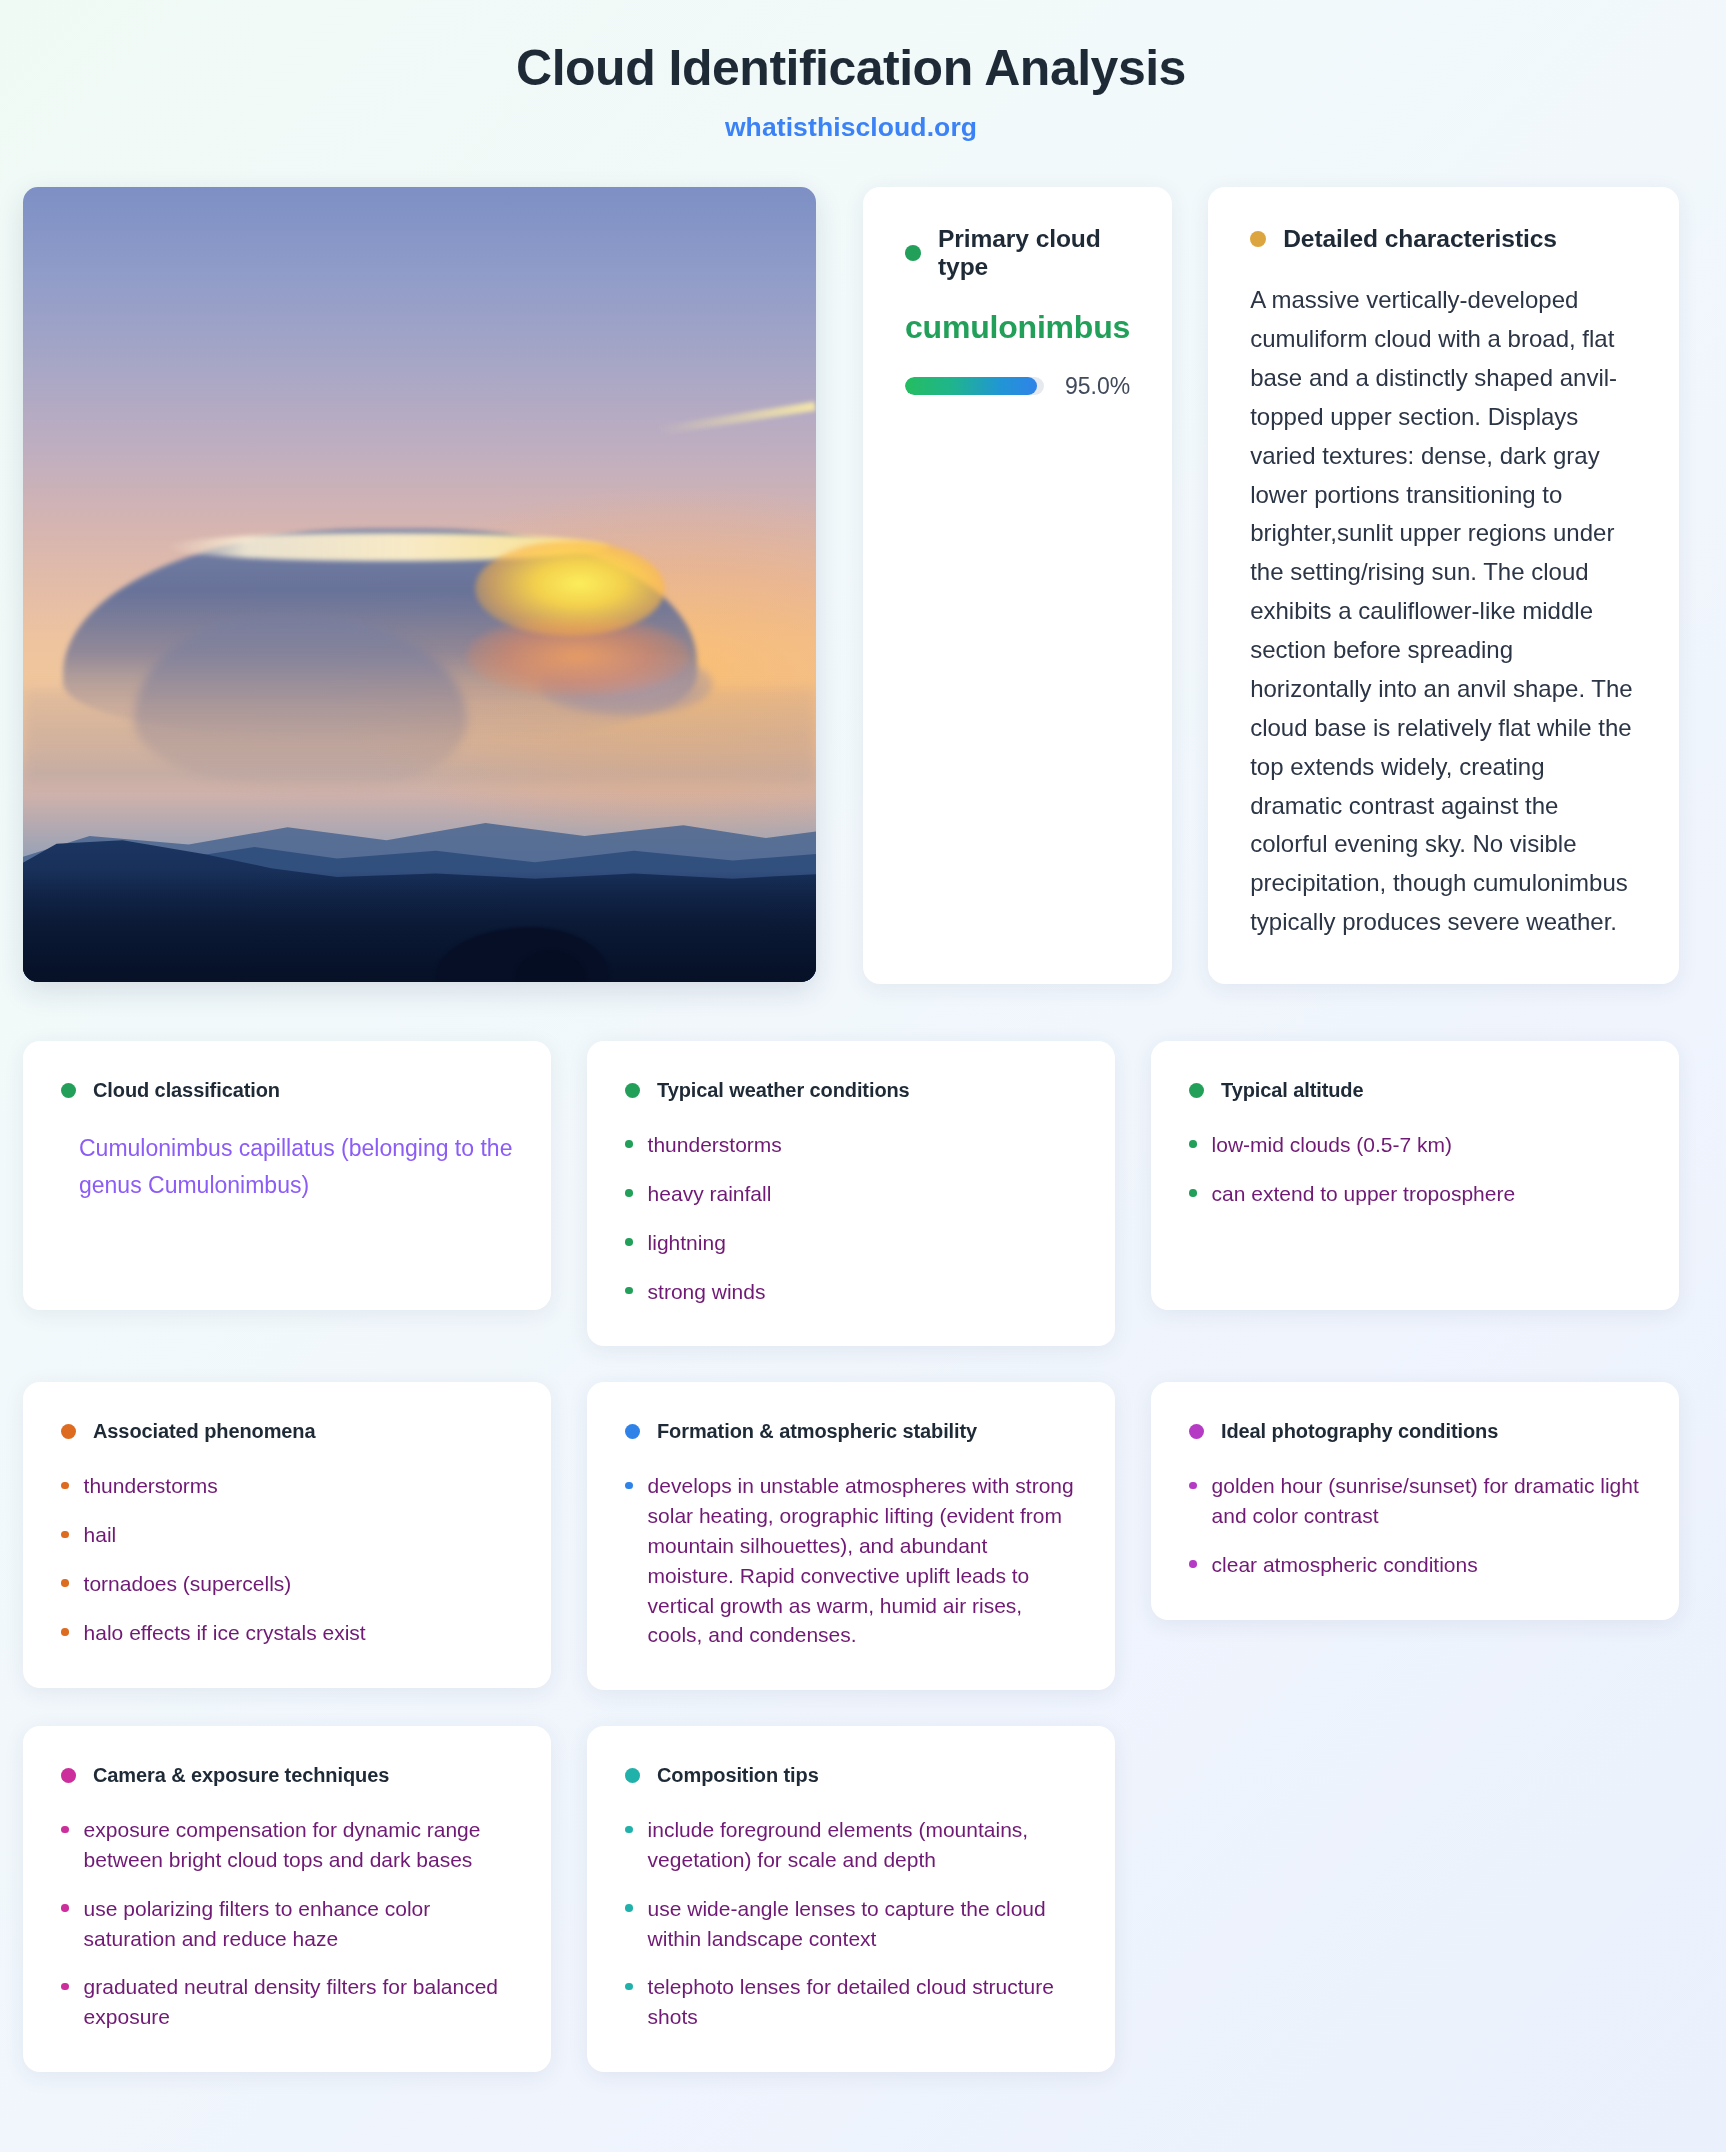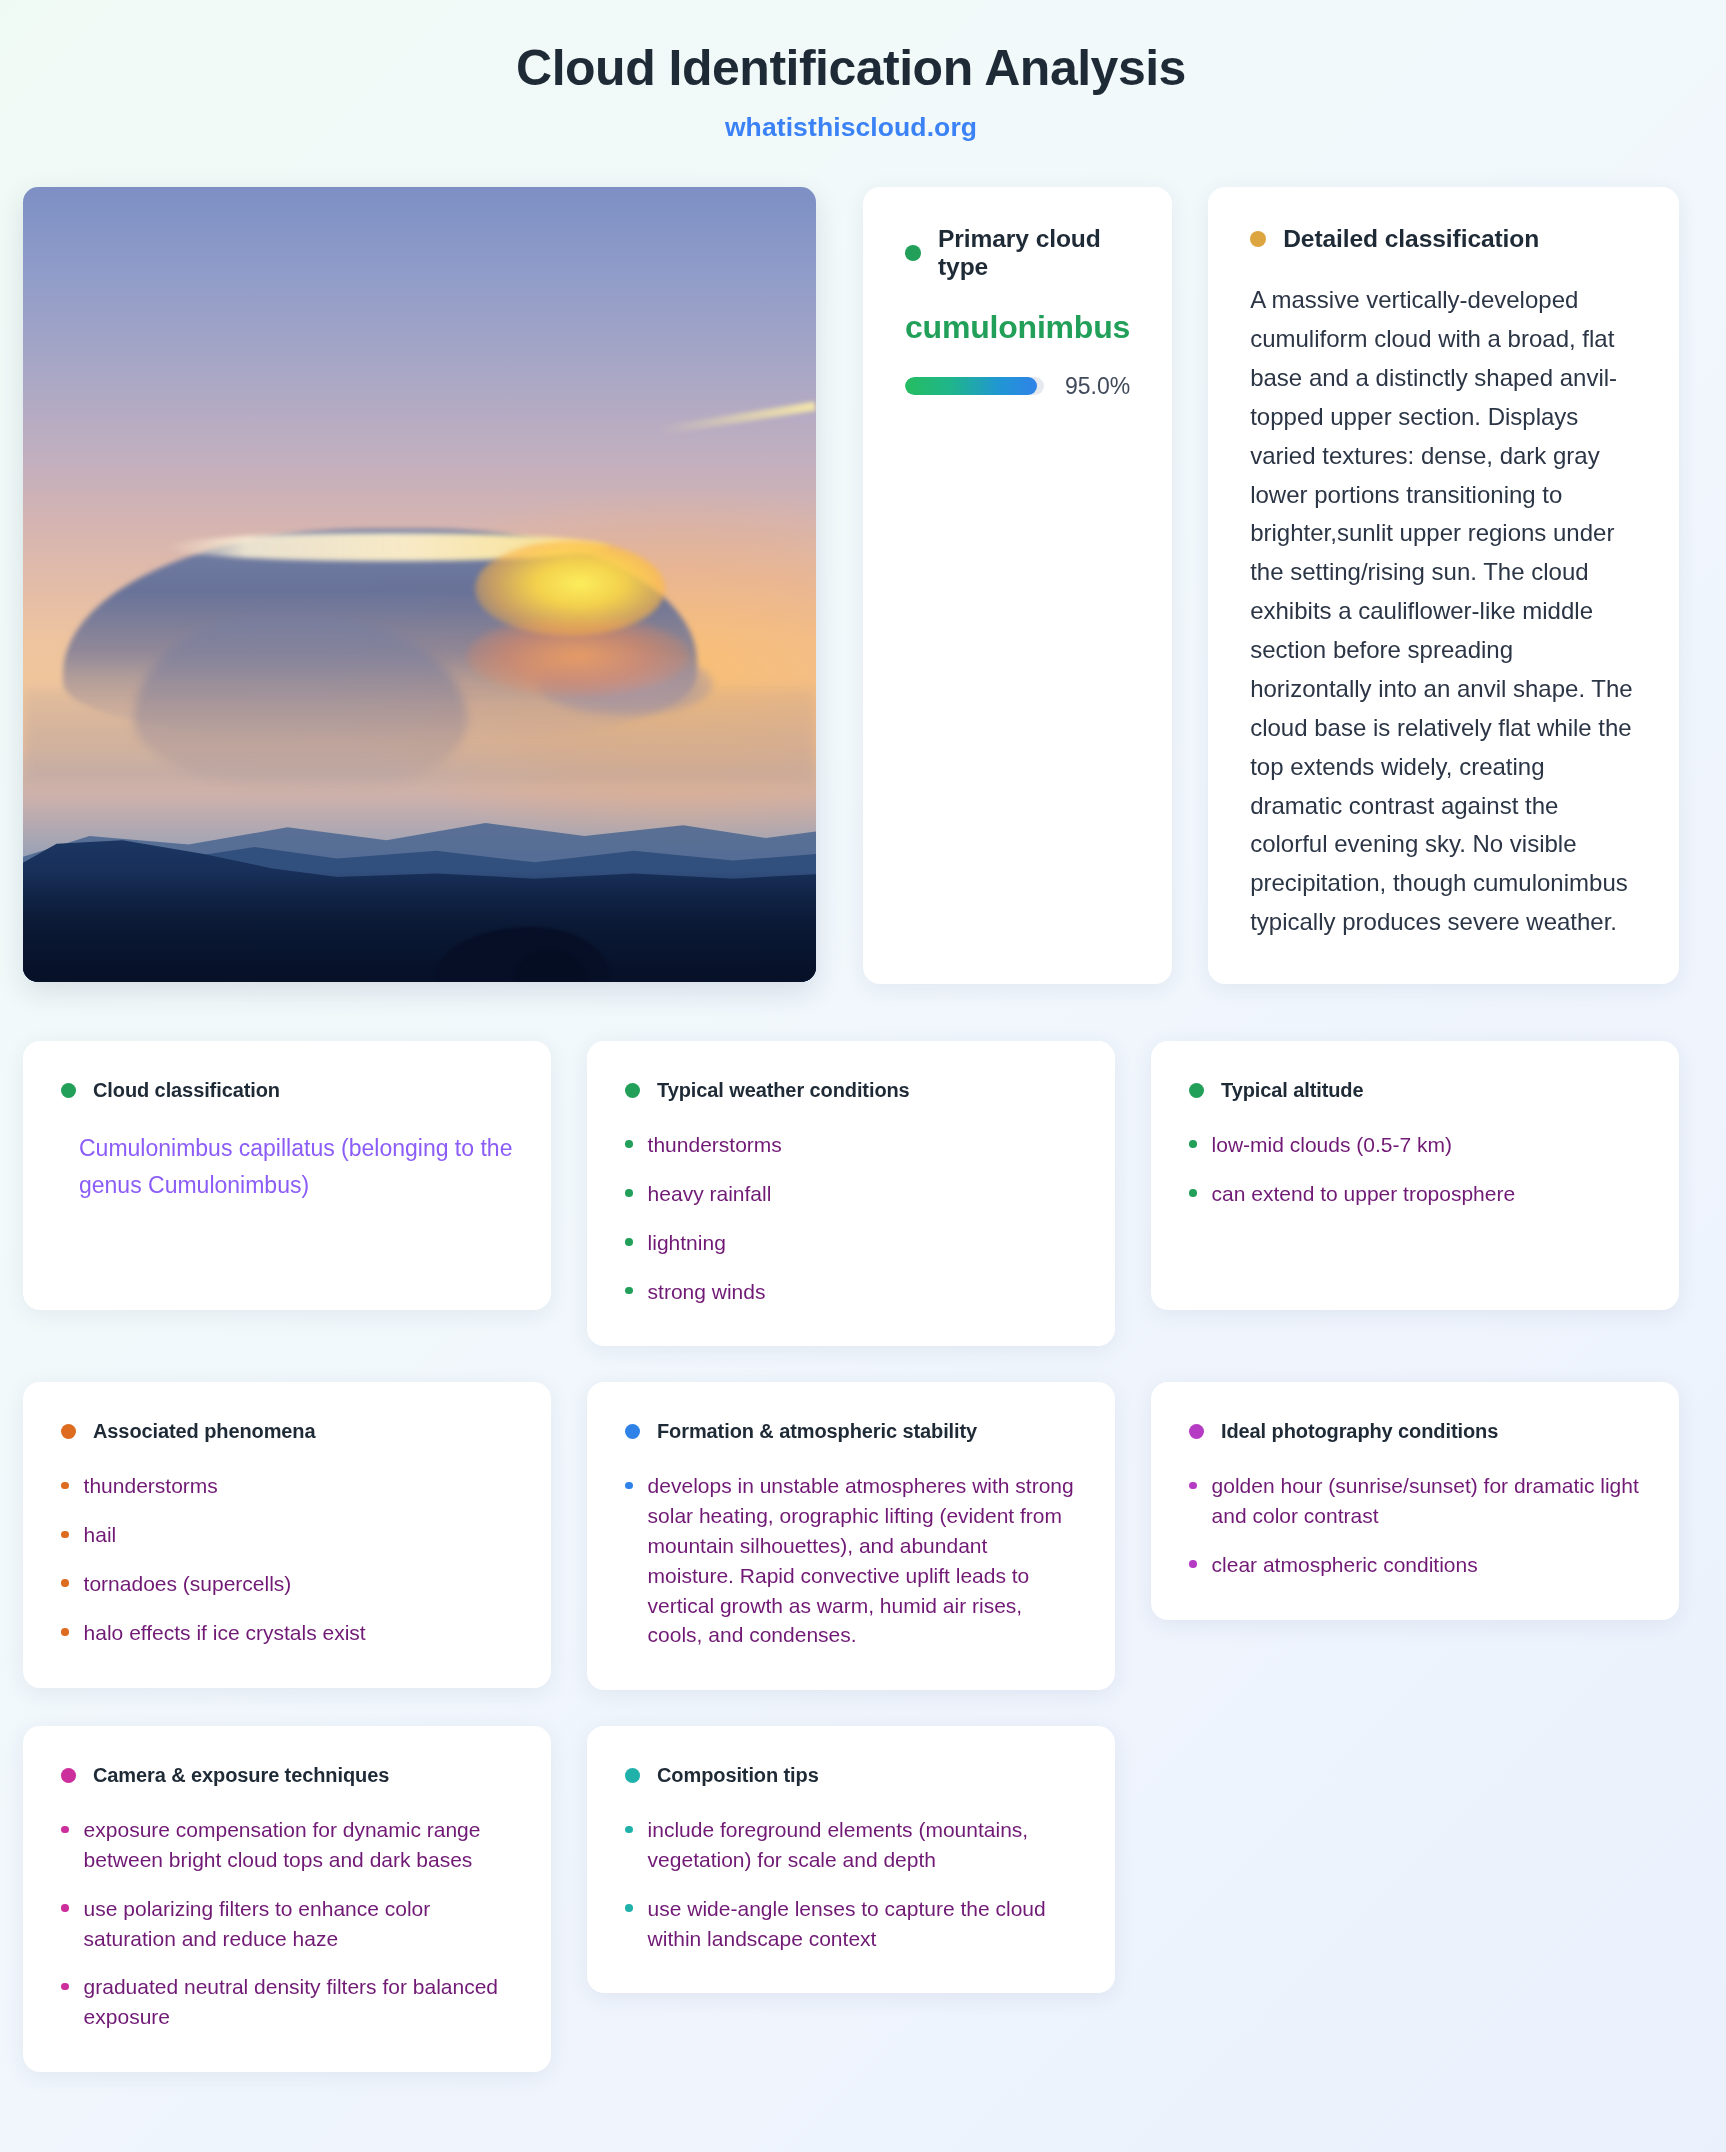--- a/index.html
+++ b/index.html
@@ -377,21 +377,21 @@
           <div class="conf-track" style="background: rgb(230, 233, 238);">
             <div class="conf-fill" style="width: 95%; background: linear-gradient(90deg, rgb(37, 189, 96) 0%, rgb(31, 181, 140) 35%, rgb(33, 150, 212) 72%, rgb(47, 131, 232) 100%);"></div>
           </div>
           <span class="conf-val">95.0%</span>
         </div>
       </div>
 
       <div class="card">
         <div class="card-head">
           <span class="dot" style="background:#dda53f"></span>
-          <span class="card-title">Detailed classification</span>
+          <span class="card-title">Detailed characteristics</span>
         </div>
         <p class="desc">A massive vertically-developed cumuliform cloud with a broad, flat base and a distinctly shaped anvil-topped upper section. Displays varied textures: dense, dark gray lower portions transitioning to brighter,sunlit upper regions under the setting/rising sun. The cloud exhibits a cauliflower-like middle section before spreading horizontally into an anvil shape. The cloud base is relatively flat while the top extends widely, creating dramatic contrast against the colorful evening sky. No visible precipitation, though cumulonimbus typically produces severe weather.</p>
       </div>
 
     </div>
   </div>
 
   <div class="grid">
       <div class="card card-h-sm">
         <div class="card-head">
@@ -534,19 +534,23 @@
         <div class="card-body">
           <ul class="bullets">
             <li>
               <span class="b" style="background: rgb(32, 178, 170);"></span>
               <span>include foreground elements (mountains, vegetation) for scale and depth</span>
             </li>
             <li>
               <span class="b" style="background: rgb(32, 178, 170);"></span>
               <span>use wide-angle lenses to capture the cloud within landscape context</span>
             </li>
+            <li>
+              <span class="b" style="background: rgb(32, 178, 170);"></span>
+              <span>telephoto lenses for detailed cloud structure shots</span>
+            </li>
           </ul>
         </div>
       </div>
     </div>
 
 </div>
 
 
 </body></html>

